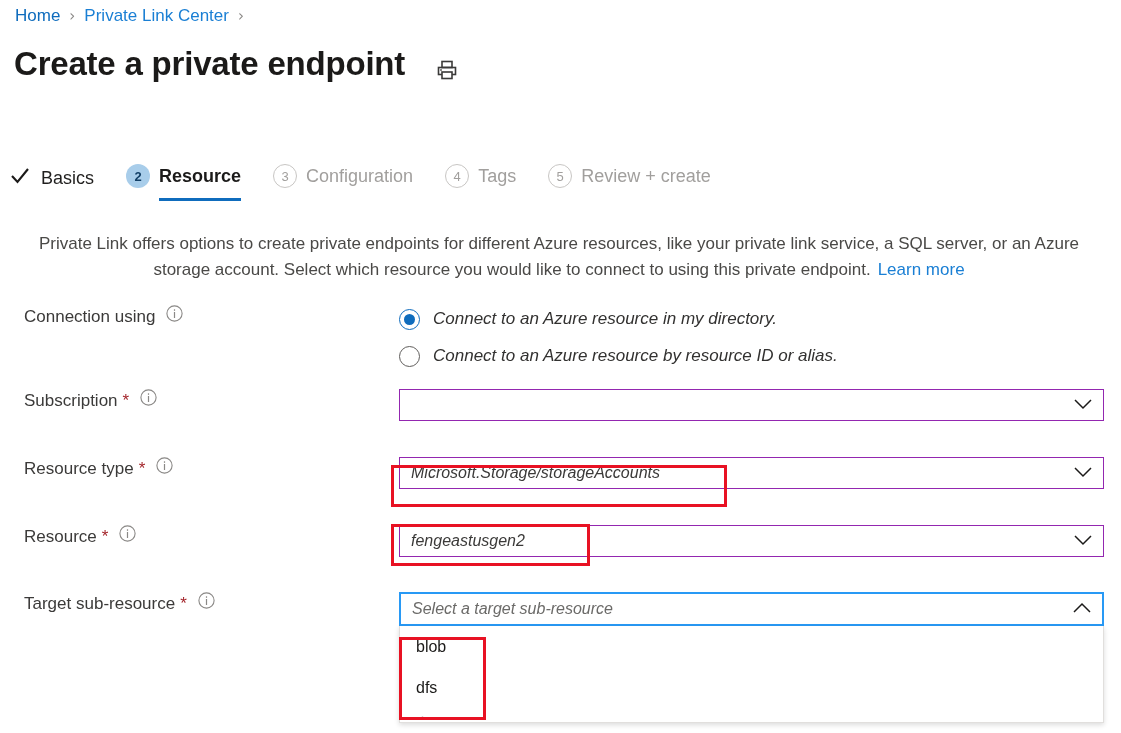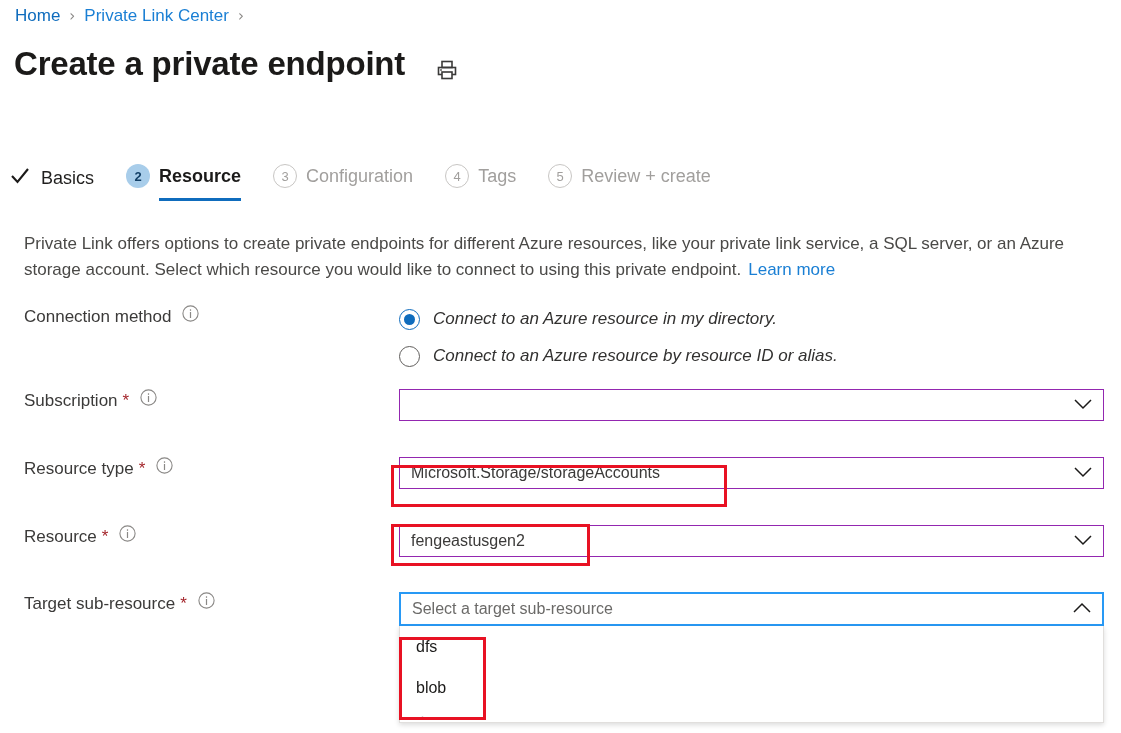--- a/index.html
+++ b/index.html
@@ -59,21 +59,21 @@
   .tab.todo .tab-num { border: 1px solid #c8c6c4; color: #a19f9d; background: #fff; }
   .tab .check { margin-right: 9px; display: block; }
   .tab-underline {
     position: absolute; left: 33px; right: 0; bottom: 0;
     height: 3px; background: #0f6cbd;
   }
 
   
   .description {
     position: absolute; left: 24px; top: 231px; width: 1070px;
-    font-size: 17px; line-height: 26px; color: #4a4947;
+    font-size: 17px; line-height: 26px; color: #4a4947; text-align: center;
   }
   .learn-more { color: #1a7fd4; cursor: pointer; margin-left: 7px; }
 
   
   .form { position: absolute; left: 24px; top: 305px; width: 1080px; }
   .row { position: relative; display: flex; align-items: flex-start; }
   .label-cell {
     width: 375px; flex: none; display: flex; align-items: center;
     font-size: 17px; line-height: 24px; color: #3b3a39;
   }
@@ -93,21 +93,21 @@
   .radio-line.on .radio-outer { border: 1px solid #0f6cbd; }
   .radio-dot { width: 11px; height: 11px; border-radius: 50%; background: #0f6cbd; }
   .radio-text { font-size: 17px; line-height: 24px; color: #323130; }
 
   
   .field-cell { position: relative; width: 705px; flex: none; }
   .dropdown {
     position: relative; height: 32px; width: 705px;
     border: 1px solid #8a2be2; background: #fff;
     display: flex; align-items: center;
-    padding: 0 34px 0 11px; cursor: pointer;
+    padding: 0 34px 0 11px; cursor: pointer; font-style: italic;
   }
   .dropdown.purple { border-color: #9327b0; }
   .dropdown.open {
     border: 2px solid #2899f5;
     height: 34px;
   }
   .dd-value { font-size: 16px; color: #3b3a39; white-space: nowrap; overflow: hidden; }
   .dd-value.placeholder { color: #6b6a68; }
   .chev { position: absolute; right: 10px; top: 50%; transform: translateY(-50%); display: block; }
 
@@ -193,21 +193,21 @@
   </div>
 
   <div class="description">
     <span>Private Link offers options to create private endpoints for different Azure resources, like your private link service, a SQL server, or an Azure storage account. Select which resource you would like to connect to using this private endpoint.</span><span class="learn-more">Learn more</span>
   </div>
 
   <div class="form">
 
     <div class="row">
       <div class="label-cell">
-        <span>Connection method</span>
+        <span>Connection using</span>
         <span class="info-icon">
           <svg width="17" height="17" viewBox="0 0 17 17">
             <circle cx="8.5" cy="8.5" r="7.6" fill="none" stroke="#8a8886" stroke-width="1.1"></circle>
             <rect x="7.9" y="7" width="1.2" height="6" fill="#8a8886"></rect>
             <rect x="7.9" y="4.3" width="1.2" height="1.5" fill="#8a8886"></rect>
           </svg>
         </span>
       </div>
       <div class="radio-block">
         <div class="radio-line on">
@@ -310,22 +310,22 @@
       <div class="field-cell">
         <div class="dropdown open">
           <span class="dd-value placeholder">Select a target sub-resource</span>
           <span class="chev">
             <svg width="20" height="12" viewBox="0 0 20 12">
               <path d="M2 10 L10 2 L18 10" fill="none" stroke="#1b1a19" stroke-width="1.5"></path>
             </svg>
           </span>
         </div>
         <div class="dd-list">
+          <div class="dd-item">blob</div>
           <div class="dd-item">dfs</div>
-          <div class="dd-item">blob</div>
           <div class="dd-item partial">·</div>
         </div>
       </div>
     </div>
 
   </div>
 
   <div class="annot" style="left:391px; top:465px; width:336px; height:42px;"></div>
   <div class="annot" style="left:391px; top:524px; width:199px; height:42px;"></div>
   <div class="annot" style="left:399px; top:637px; width:87px; height:83px;"></div>

